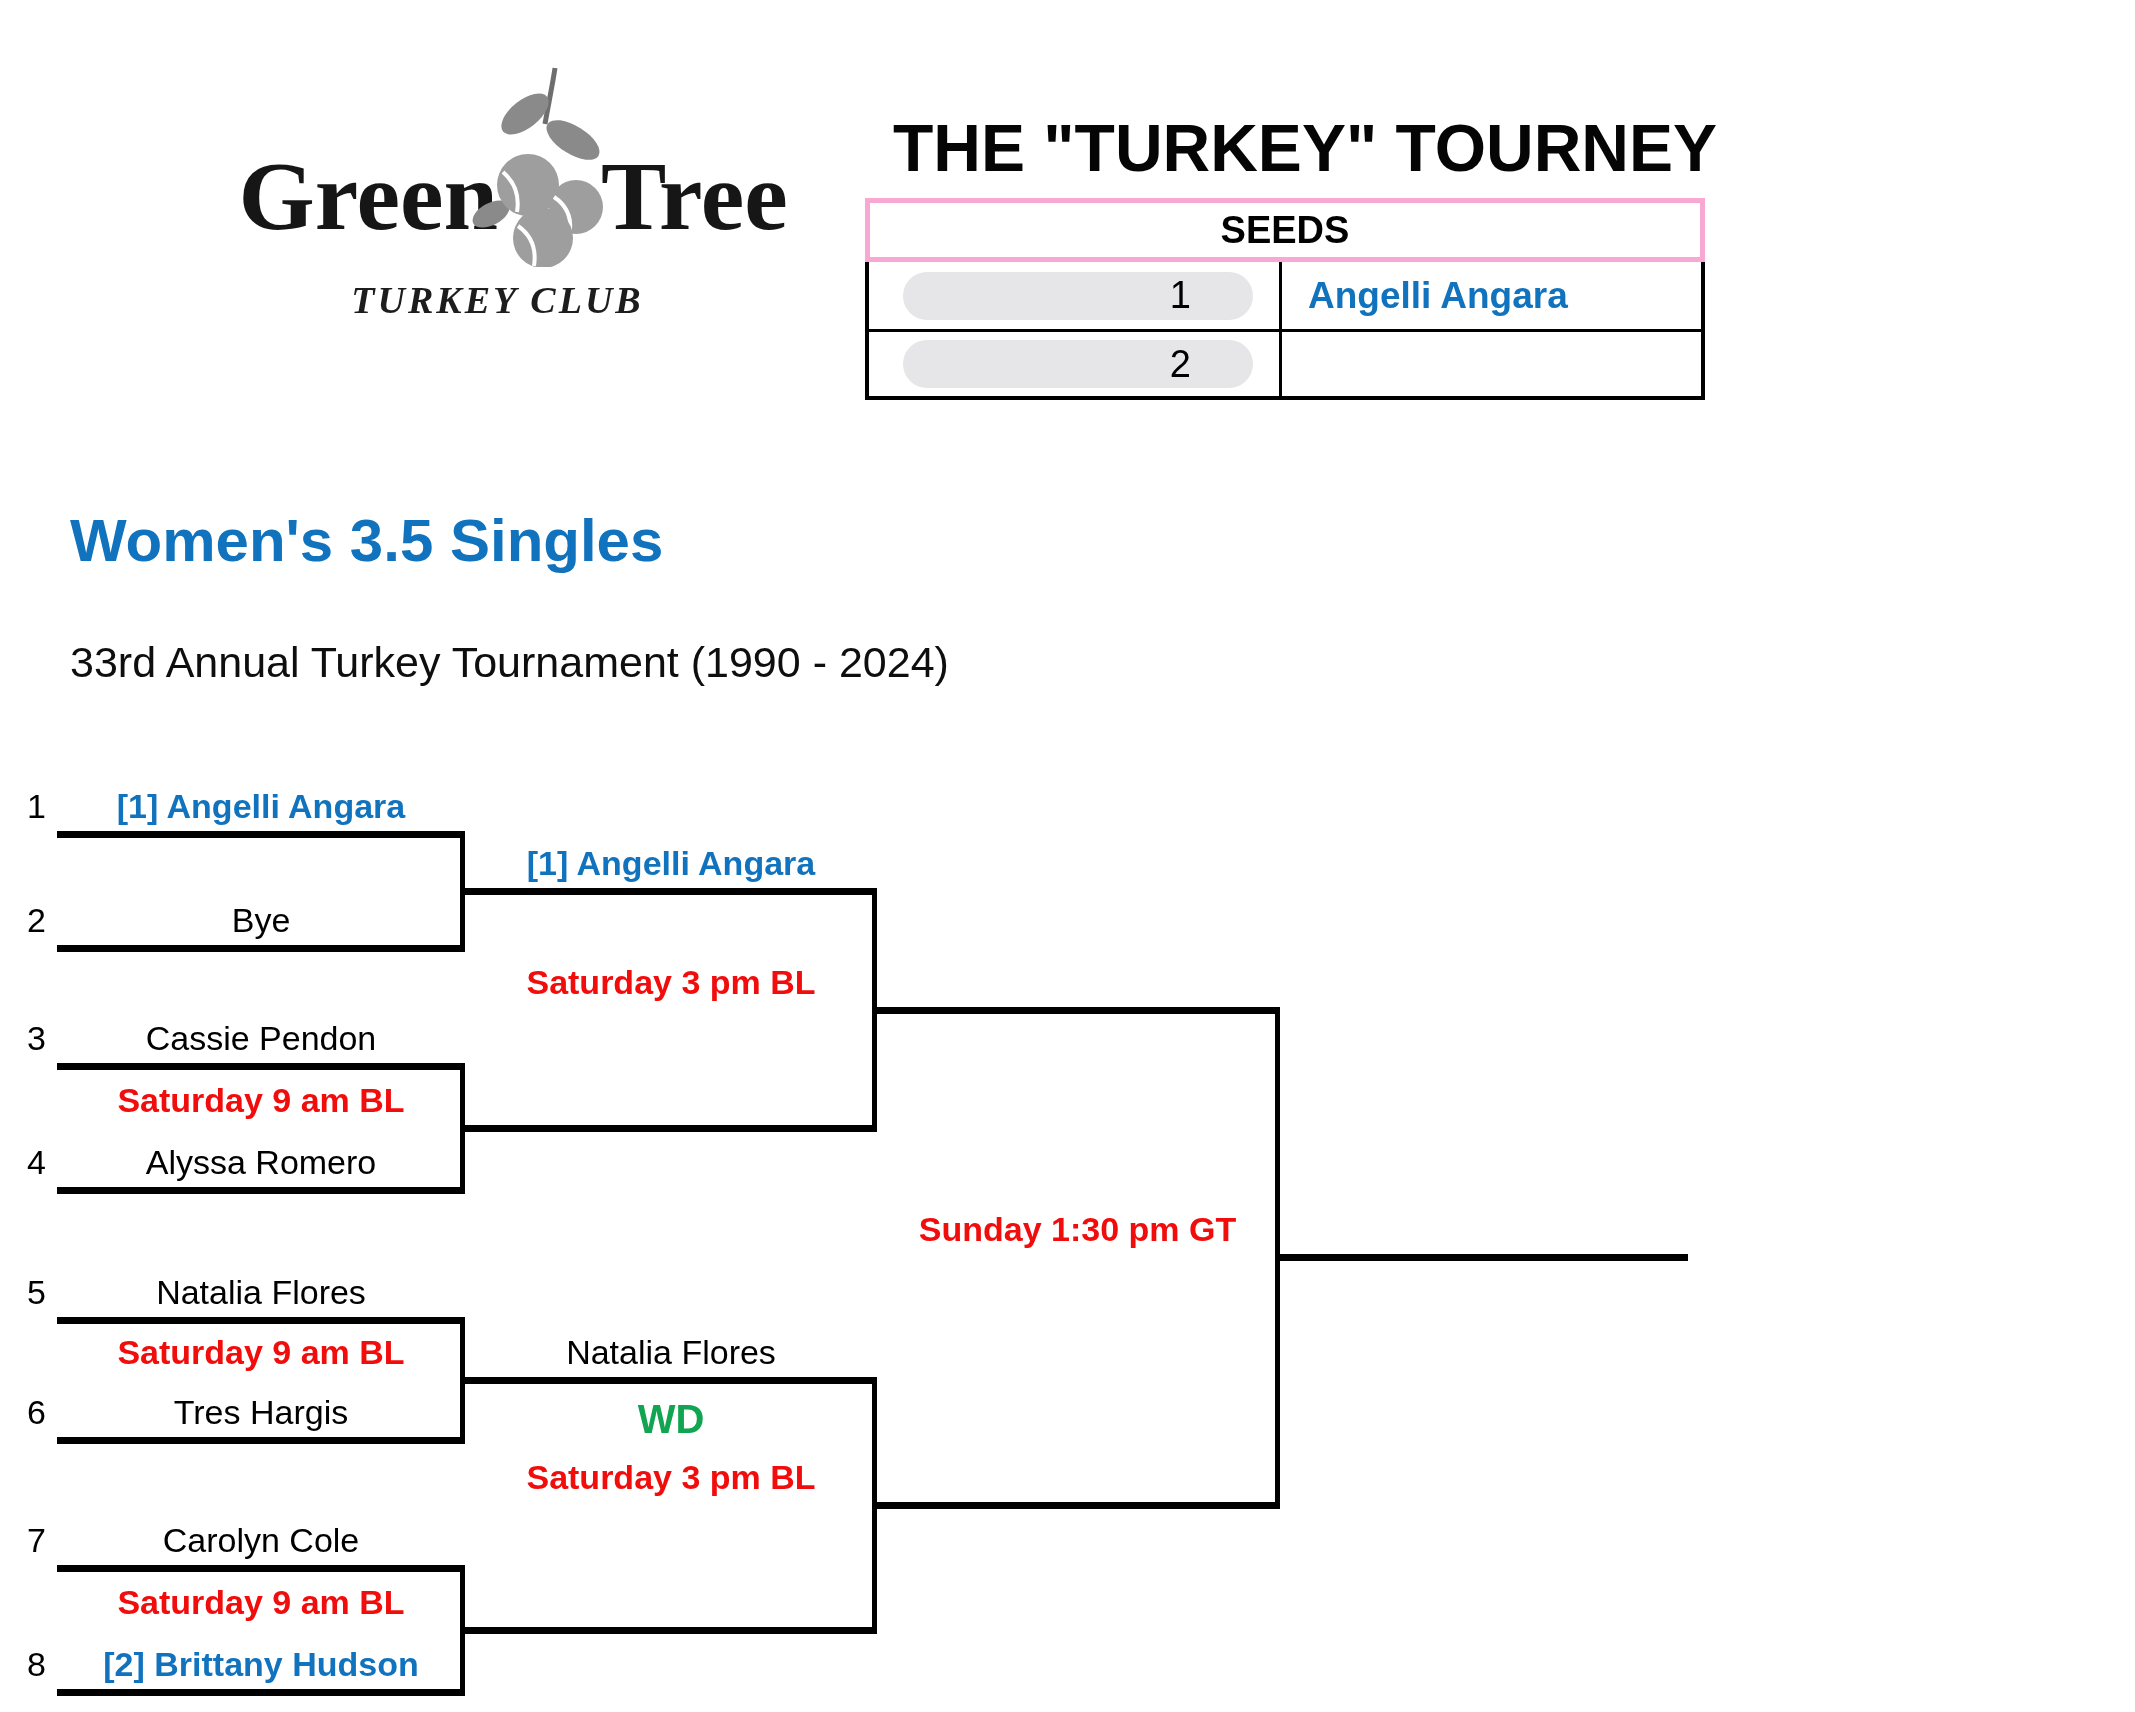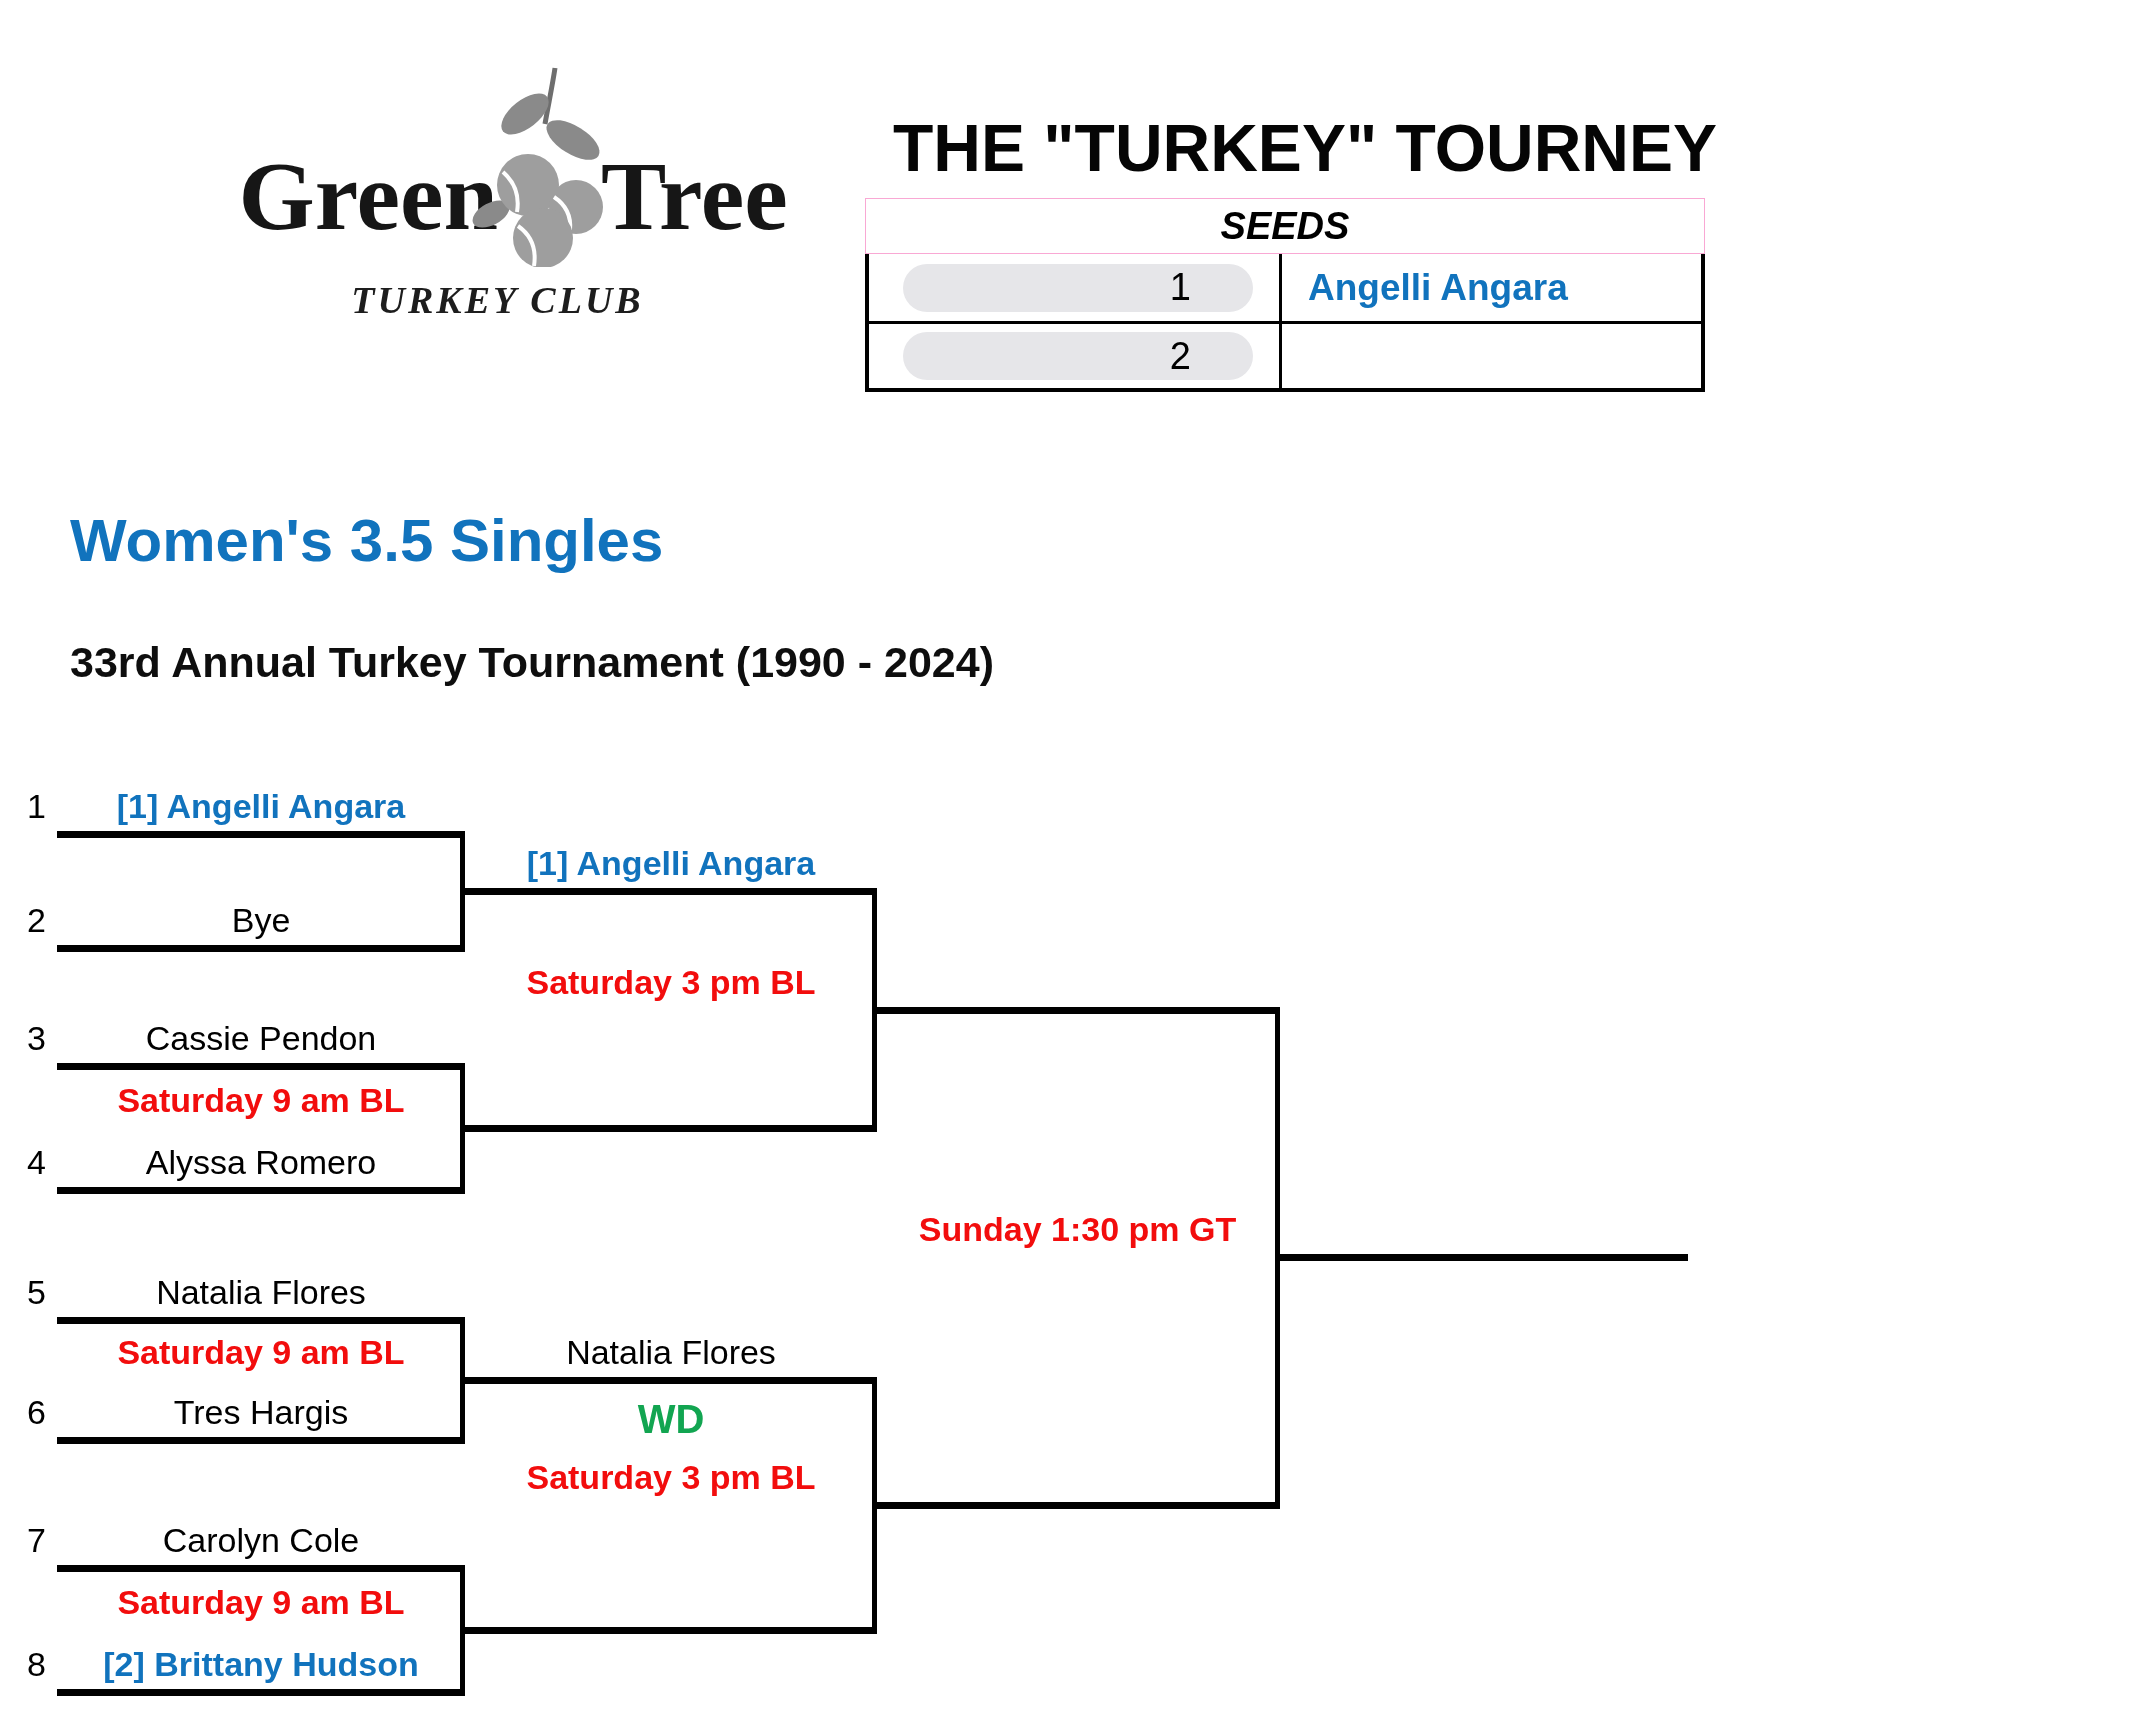--- a/index.html
+++ b/index.html
@@ -21,35 +21,35 @@
                 font-family:"Liberation Serif","DejaVu Serif",serif;
                 font-style:italic;font-weight:bold;font-size:38px;letter-spacing:3px;color:#1d1d1d;}
   #logo-art{left:455px;top:62px;width:190px;height:205px;}
 
   
   #tourney-title{left:870px;top:112px;width:870px;text-align:center;
                  font-size:66px;font-weight:bold;line-height:72px;color:#050505;}
 
   
   #seeds{left:865px;top:198px;width:840px;}
-  #seeds .hdr{border:1px solid #f9a8d4;height:56px;display:flex;align-items:center;justify-content:center;
-              font-size:38px;font-weight:bold;background:#fff;font-style:italic;}
+  #seeds .hdr{border:5px solid #f9a8d4;height:64px;display:flex;align-items:center;justify-content:center;
+              font-size:38px;font-weight:bold;background:#fff;}
   #seeds .rows{border-left:4px solid #000;border-right:4px solid #000;border-bottom:4px solid #000;}
   #seeds .row{display:flex;height:67px;}
   #seeds .row + .row{border-top:3px solid #000;}
   #seeds .seed-cell{width:413px;border-right:3px solid #000;display:flex;align-items:center;}
   #seeds .pill{margin-left:34px;width:350px;height:48px;border-radius:24px;background:var(--pill);
                display:flex;align-items:center;justify-content:flex-end;padding-right:62px;
                font-size:38px;color:#000;}
   #seeds .name-cell{flex:1;display:flex;align-items:center;padding-left:26px;
                     font-size:37px;font-weight:bold;color:var(--blue);}
 
   
   #event-name{left:70px;top:505px;font-size:60px;font-weight:bold;line-height:72px;color:var(--blue);}
-  #event-edition{left:70px;top:637px;font-size:43px;font-weight:bold;line-height:50px;color:#0e0e0e;}
+  #event-edition{left:70px;top:637px;font-size:43px;font-weight:normal;line-height:50px;color:#0e0e0e;}
 
   
   .hline{position:absolute;height:7px;background:var(--line);}
   .vline{position:absolute;width:5px;background:var(--line);}
 
   
   .lbl{position:absolute;height:40px;line-height:40px;font-size:34px;text-align:center;white-space:nowrap;}
   .c1{left:57px;width:408px;}
   .c2{left:465px;width:412px;}
   .c3{left:875px;width:405px;}

